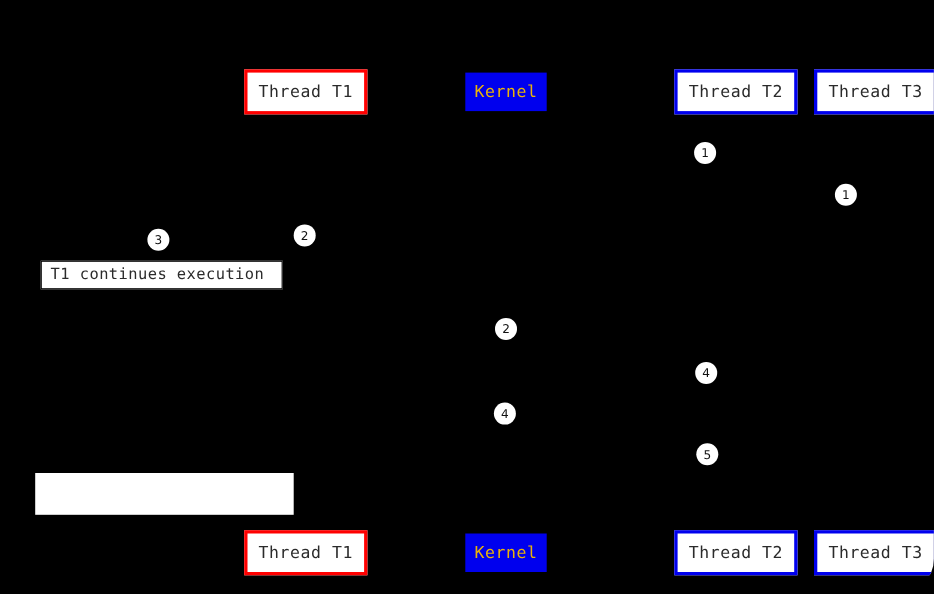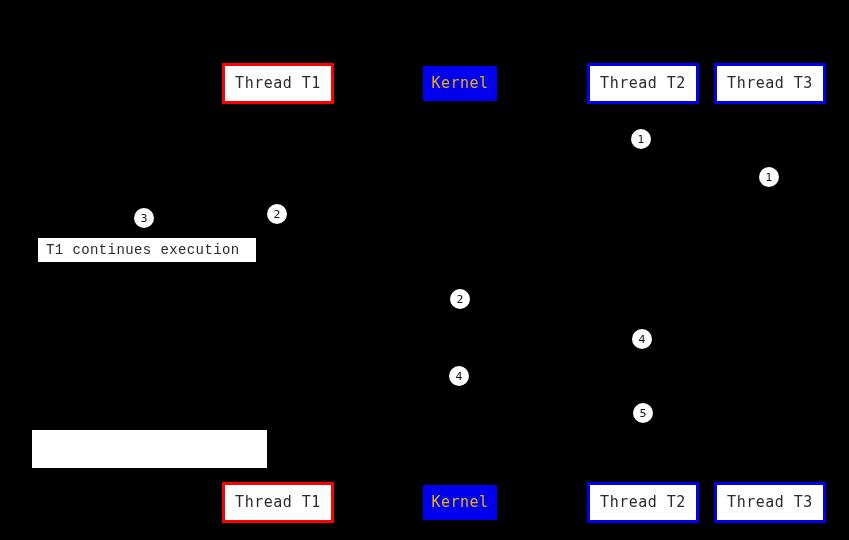--- a/index.html
+++ b/index.html
@@ -31,20 +31,21 @@
   }
   .lane-box.outline-red {
     background: #ffffff;
     border: 3px solid #ff0000;
     color: #2b2b2b;
   }
   .lane-box.outline-blue {
     background: #ffffff;
     border: 3px solid #0000ee;
     color: #2b2b2b;
+    margin-left: 26px;
   }
   .lane-box.filled-blue {
     background: #0000ee;
     border: 0;
     color: #eab308;
   }
   .lifeline {
     position: absolute;
     width: 1px;
     background: #000000;
@@ -109,21 +110,21 @@
       <div class="lane-box filled-blue" style="left: 423px; top: 485px; width: 74px; height: 35px;">Kernel</div>
       <div class="lane-box outline-blue" style="left: 587px; top: 482px; width: 112px; height: 41px;">Thread T2</div>
       <div class="lane-box outline-blue" style="left: 714px; top: 482px; width: 112px; height: 41px;">Thread T3</div>
     </div>
 
   <div id="panels-layer">
       <div class="blank-box" style="left: 32px; top: 430px; width: 235px; height: 38px;"></div>
     </div>
 
   <div id="notes-layer">
-      <div class="note-box" style="left: 37px; top: 237px; width: 220px; height: 26px; font-family: Liberation Mono, monospace;">T1 continues execution</div>
+      <div class="note-box" style="left: 37px; top: 237px; width: 220px; height: 26px;">T1 continues execution</div>
     </div>
 
   <div id="markers-layer">
       <div class="step-marker" style="left: 631px; top: 129px;">1</div>
       <div class="step-marker" style="left: 759px; top: 167px;">1</div>
       <div class="step-marker" style="left: 134px; top: 208px;">3</div>
       <div class="step-marker" style="left: 267px; top: 204px;">2</div>
       <div class="step-marker" style="left: 450px; top: 289px;">2</div>
       <div class="step-marker" style="left: 632px; top: 329px;">4</div>
       <div class="step-marker" style="left: 449px; top: 366px;">4</div>

